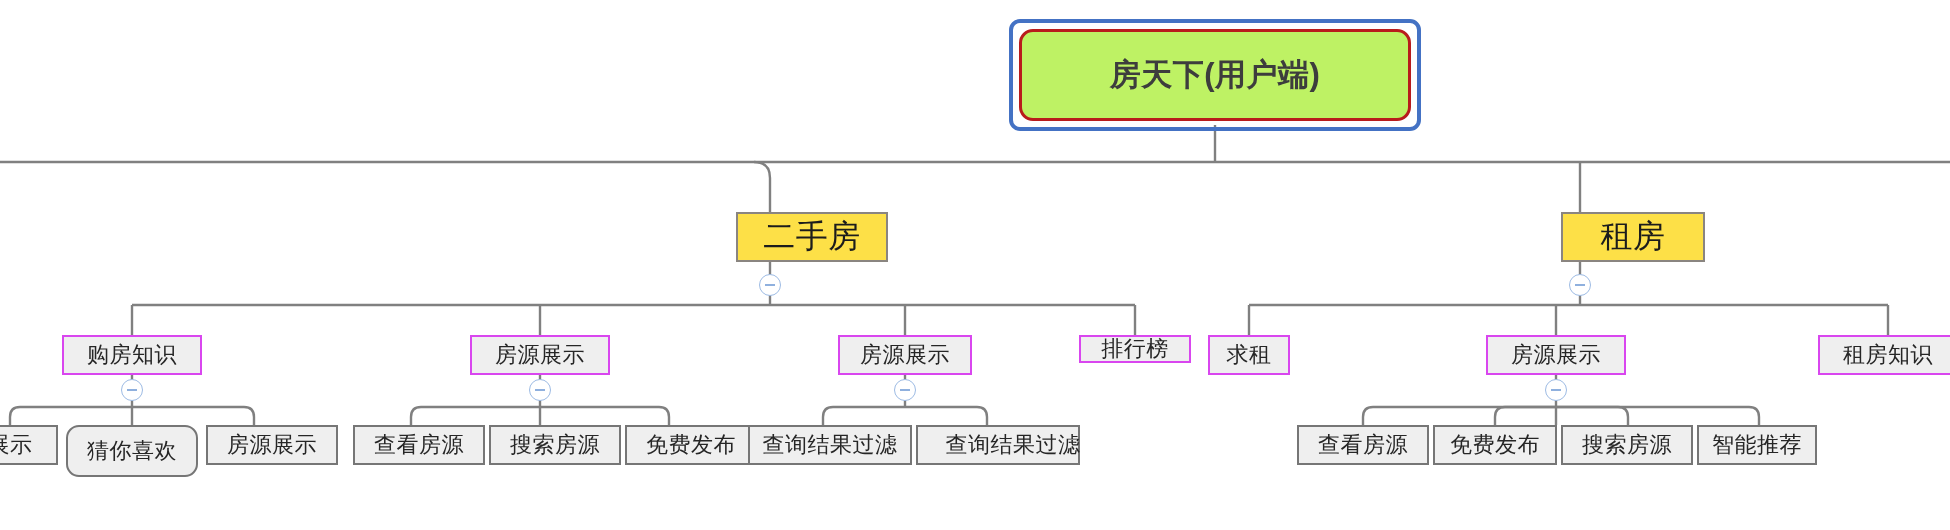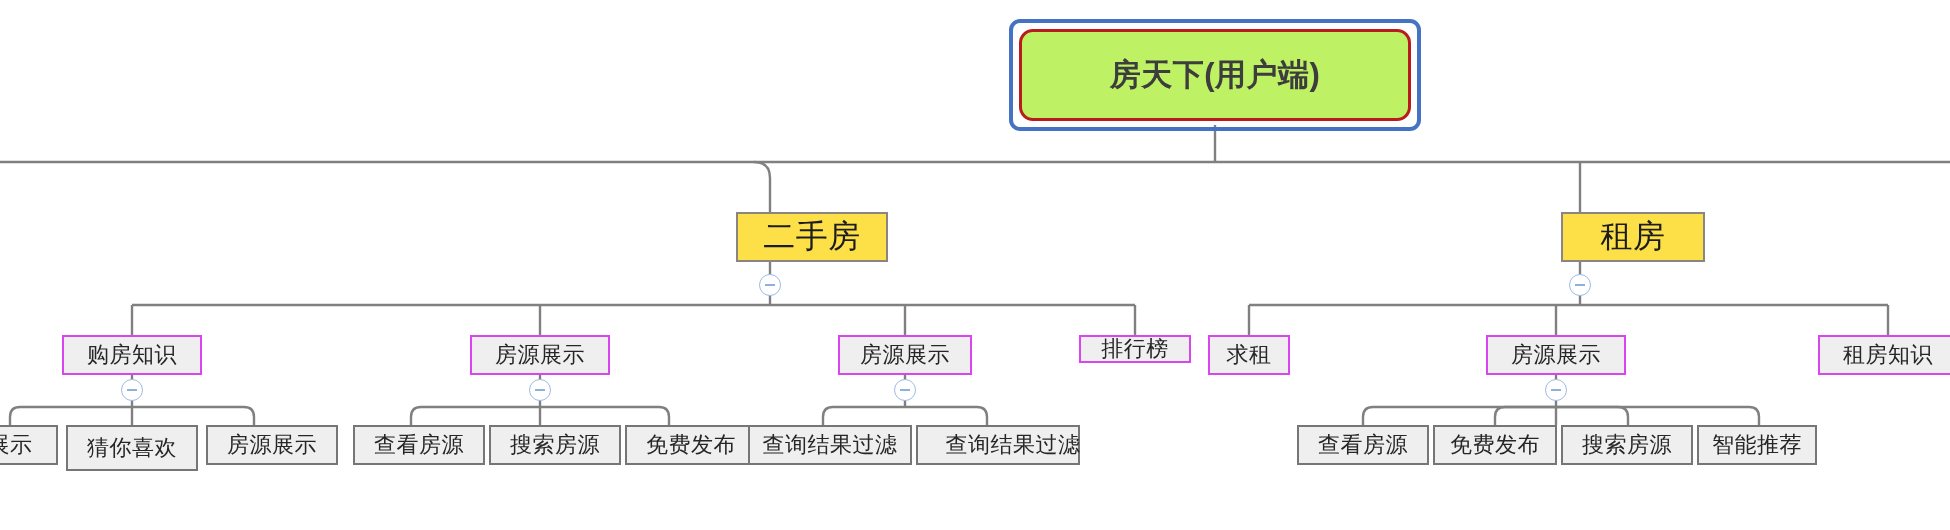--- a/index.html
+++ b/index.html
@@ -203,21 +203,21 @@
   <div class="node l3" style="left:1208px; top:335px; width:82px; height:40px;">求租</div>
 
   <div class="node l3" style="left:1486px; top:335px; width:140px; height:40px;">房源展示</div>
   <div class="toggle" style="left:1545px; top:379px;">
     <span class="bar"></span>
   </div>
 
   <div class="node l3" style="left:1818px; top:335px; width:140px; height:40px;">租房知识</div>
 
   <div class="node l4" style="left:-38px; top:425px; width:96px; height:40px;">展示</div>
-  <div class="node l4" style="left:66px; top:425px; width:132px; height:46px;">猜你喜欢</div>
+  <div class="node l4" style="left:66px; top:425px; width:132px; height:52px;border-radius:13px;">猜你喜欢</div>
   <div class="node l4" style="left:206px; top:425px; width:132px; height:40px;">房源展示</div>
 
   <div class="node l4" style="left:353px; top:425px; width:132px; height:40px;">查看房源</div>
   <div class="node l4" style="left:489px; top:425px; width:132px; height:40px;">搜索房源</div>
   <div class="node l4" style="left:625px; top:425px; width:132px; height:40px;">免费发布</div>
 
   <div class="node l4" style="left:748px; top:425px; width:164px; height:40px;">查询结果过滤</div>
   <div class="node l4" style="left:916px; top:425px; width:164px; height:40px;padding-left:30px;">查询结果过滤</div>
 
   <div class="node l4" style="left:1297px; top:425px; width:132px; height:40px;">查看房源</div>

